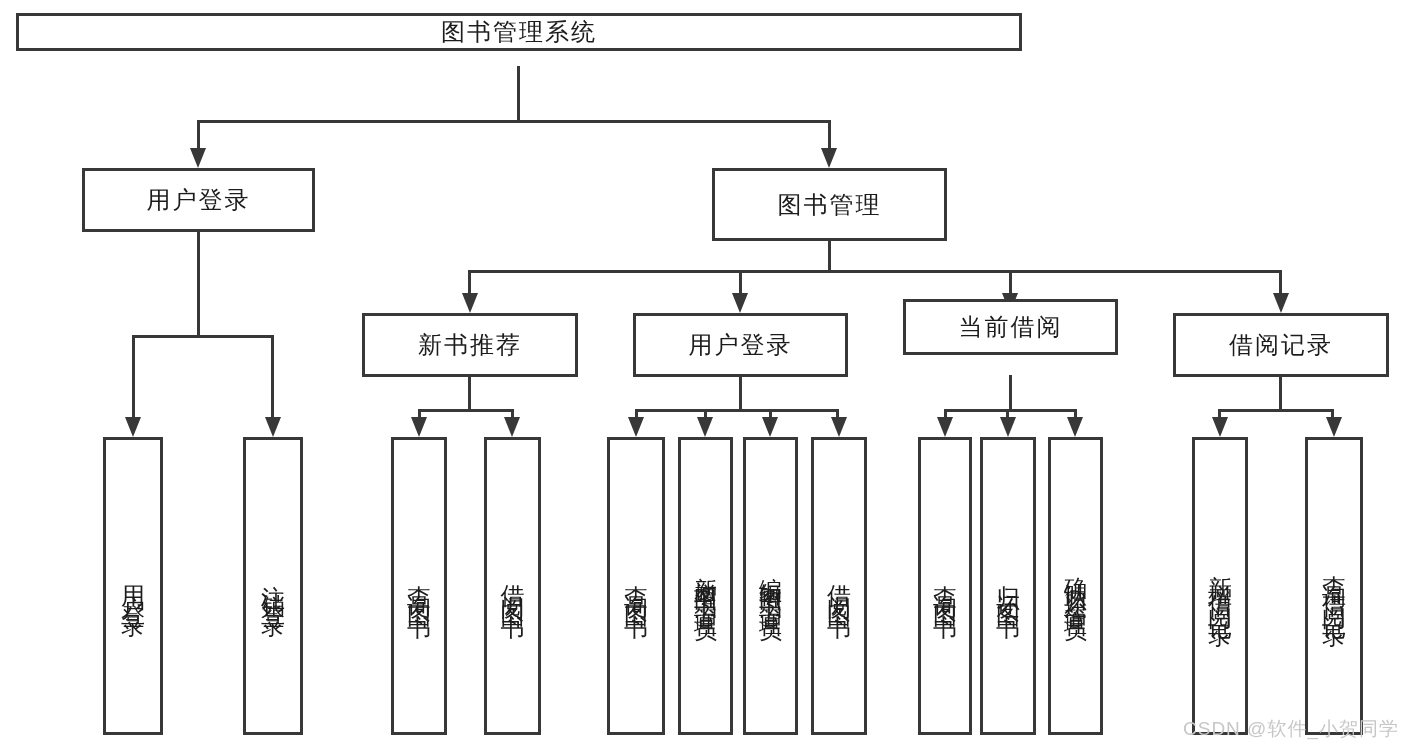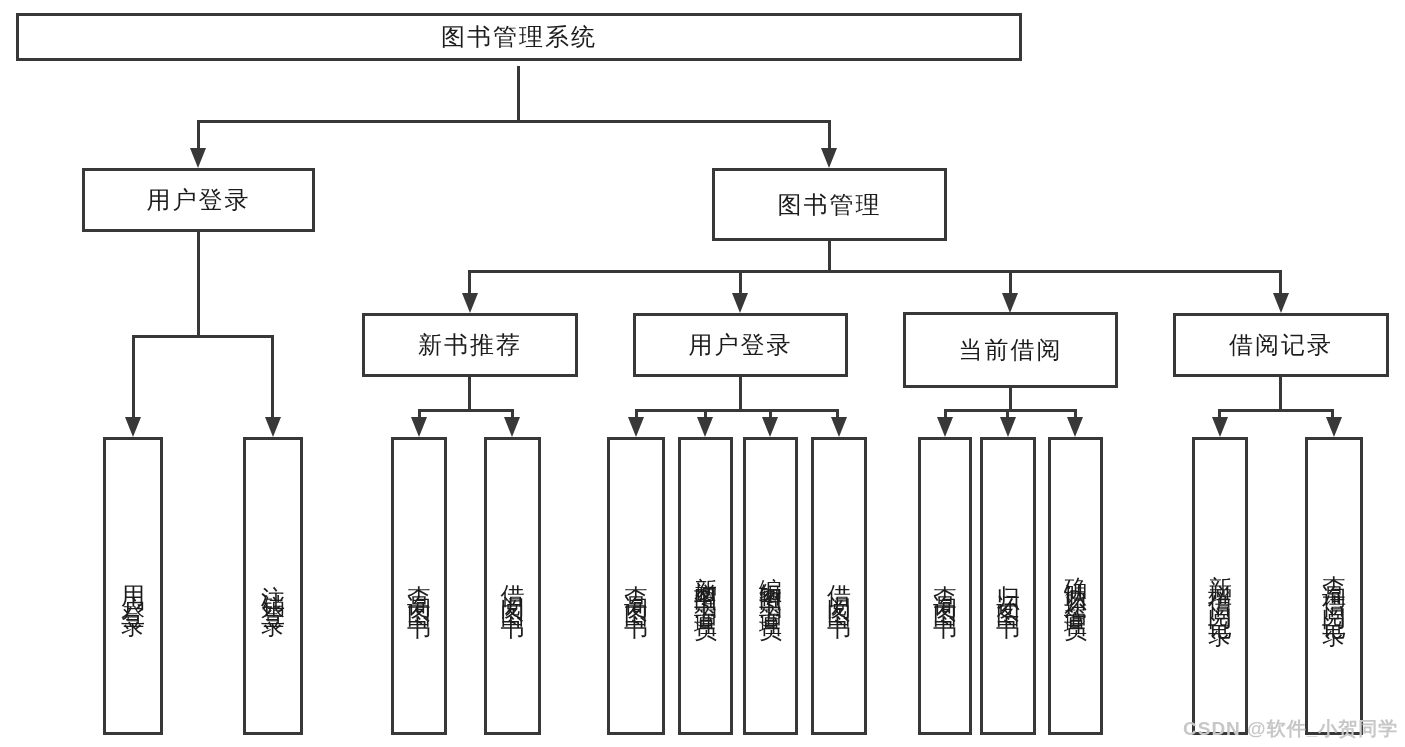--- a/index.html
+++ b/index.html
@@ -21,29 +21,29 @@
   .vbox .vtext.tight{font-size:23px;letter-spacing:6px;}
   .vl{position:absolute;width:3px;background:#383838;z-index:1;}
   .hl{position:absolute;height:3px;background:#383838;z-index:1;}
   .ar{
     position:absolute;width:0;height:0;z-index:1;
     border-left:8px solid transparent;border-right:8px solid transparent;
     border-top:20px solid #383838;
   }
   .wm{
     position:absolute;left:1183px;top:716px;z-index:9;
-    color:#c7c7c7;font-size:19px;white-space:nowrap;letter-spacing:1px;font-weight:bold;
+    color:#c7c7c7;font-size:19px;white-space:nowrap;letter-spacing:1px;
   }
 </style>
 </head>
 <body>
 
 <div id="canvas">
 
-  <div class="box" style="left:16px;top:13px;width:1006px;height:48px;">图书管理系统</div>
+  <div class="box" style="left:16px;top:13px;width:1006px;height:38px;">图书管理系统</div>
 
   <div class="vl" style="left:517px;top:66px;height:57px;"></div>
   <div class="hl" style="left:197px;top:120px;width:634px;"></div>
   <div class="vl" style="left:197px;top:120px;height:30px;"></div>
   <div class="ar" style="left:190px;top:148px;"></div>
   <div class="vl" style="left:828px;top:120px;height:30px;"></div>
   <div class="ar" style="left:821px;top:148px;"></div>
 
   <div class="box" style="left:82px;top:168px;width:233px;height:64px;">用户登录</div>
   <div class="box" style="left:712px;top:168px;width:235px;height:73px;">图书管理</div>
@@ -61,21 +61,21 @@
   <div class="ar" style="left:462px;top:293px;"></div>
   <div class="vl" style="left:739px;top:270px;height:25px;"></div>
   <div class="ar" style="left:732px;top:293px;"></div>
   <div class="vl" style="left:1009px;top:270px;height:25px;"></div>
   <div class="ar" style="left:1002px;top:293px;"></div>
   <div class="vl" style="left:1279px;top:270px;height:25px;"></div>
   <div class="ar" style="left:1273px;top:293px;"></div>
 
   <div class="box" style="left:362px;top:313px;width:216px;height:64px;">新书推荐</div>
   <div class="box" style="left:633px;top:313px;width:215px;height:64px;">用户登录</div>
-  <div class="box" style="left:903px;top:312px;width:215px;height:76px;">当前借阅</div>
+  <div class="box" style="left:903px;top:299px;width:215px;height:56px;">当前借阅</div>
   <div class="box" style="left:1173px;top:313px;width:216px;height:64px;">借阅记录</div>
 
   <div class="vl" style="left:468px;top:375px;height:37px;"></div>
   <div class="hl" style="left:418px;top:409px;width:95px;"></div>
   <div class="vl" style="left:418px;top:409px;height:10px;"></div>
   <div class="ar" style="left:411px;top:417px;"></div>
   <div class="vl" style="left:511px;top:409px;height:10px;"></div>
   <div class="ar" style="left:504px;top:417px;"></div>
 
   <div class="vl" style="left:739px;top:375px;height:37px;"></div>

